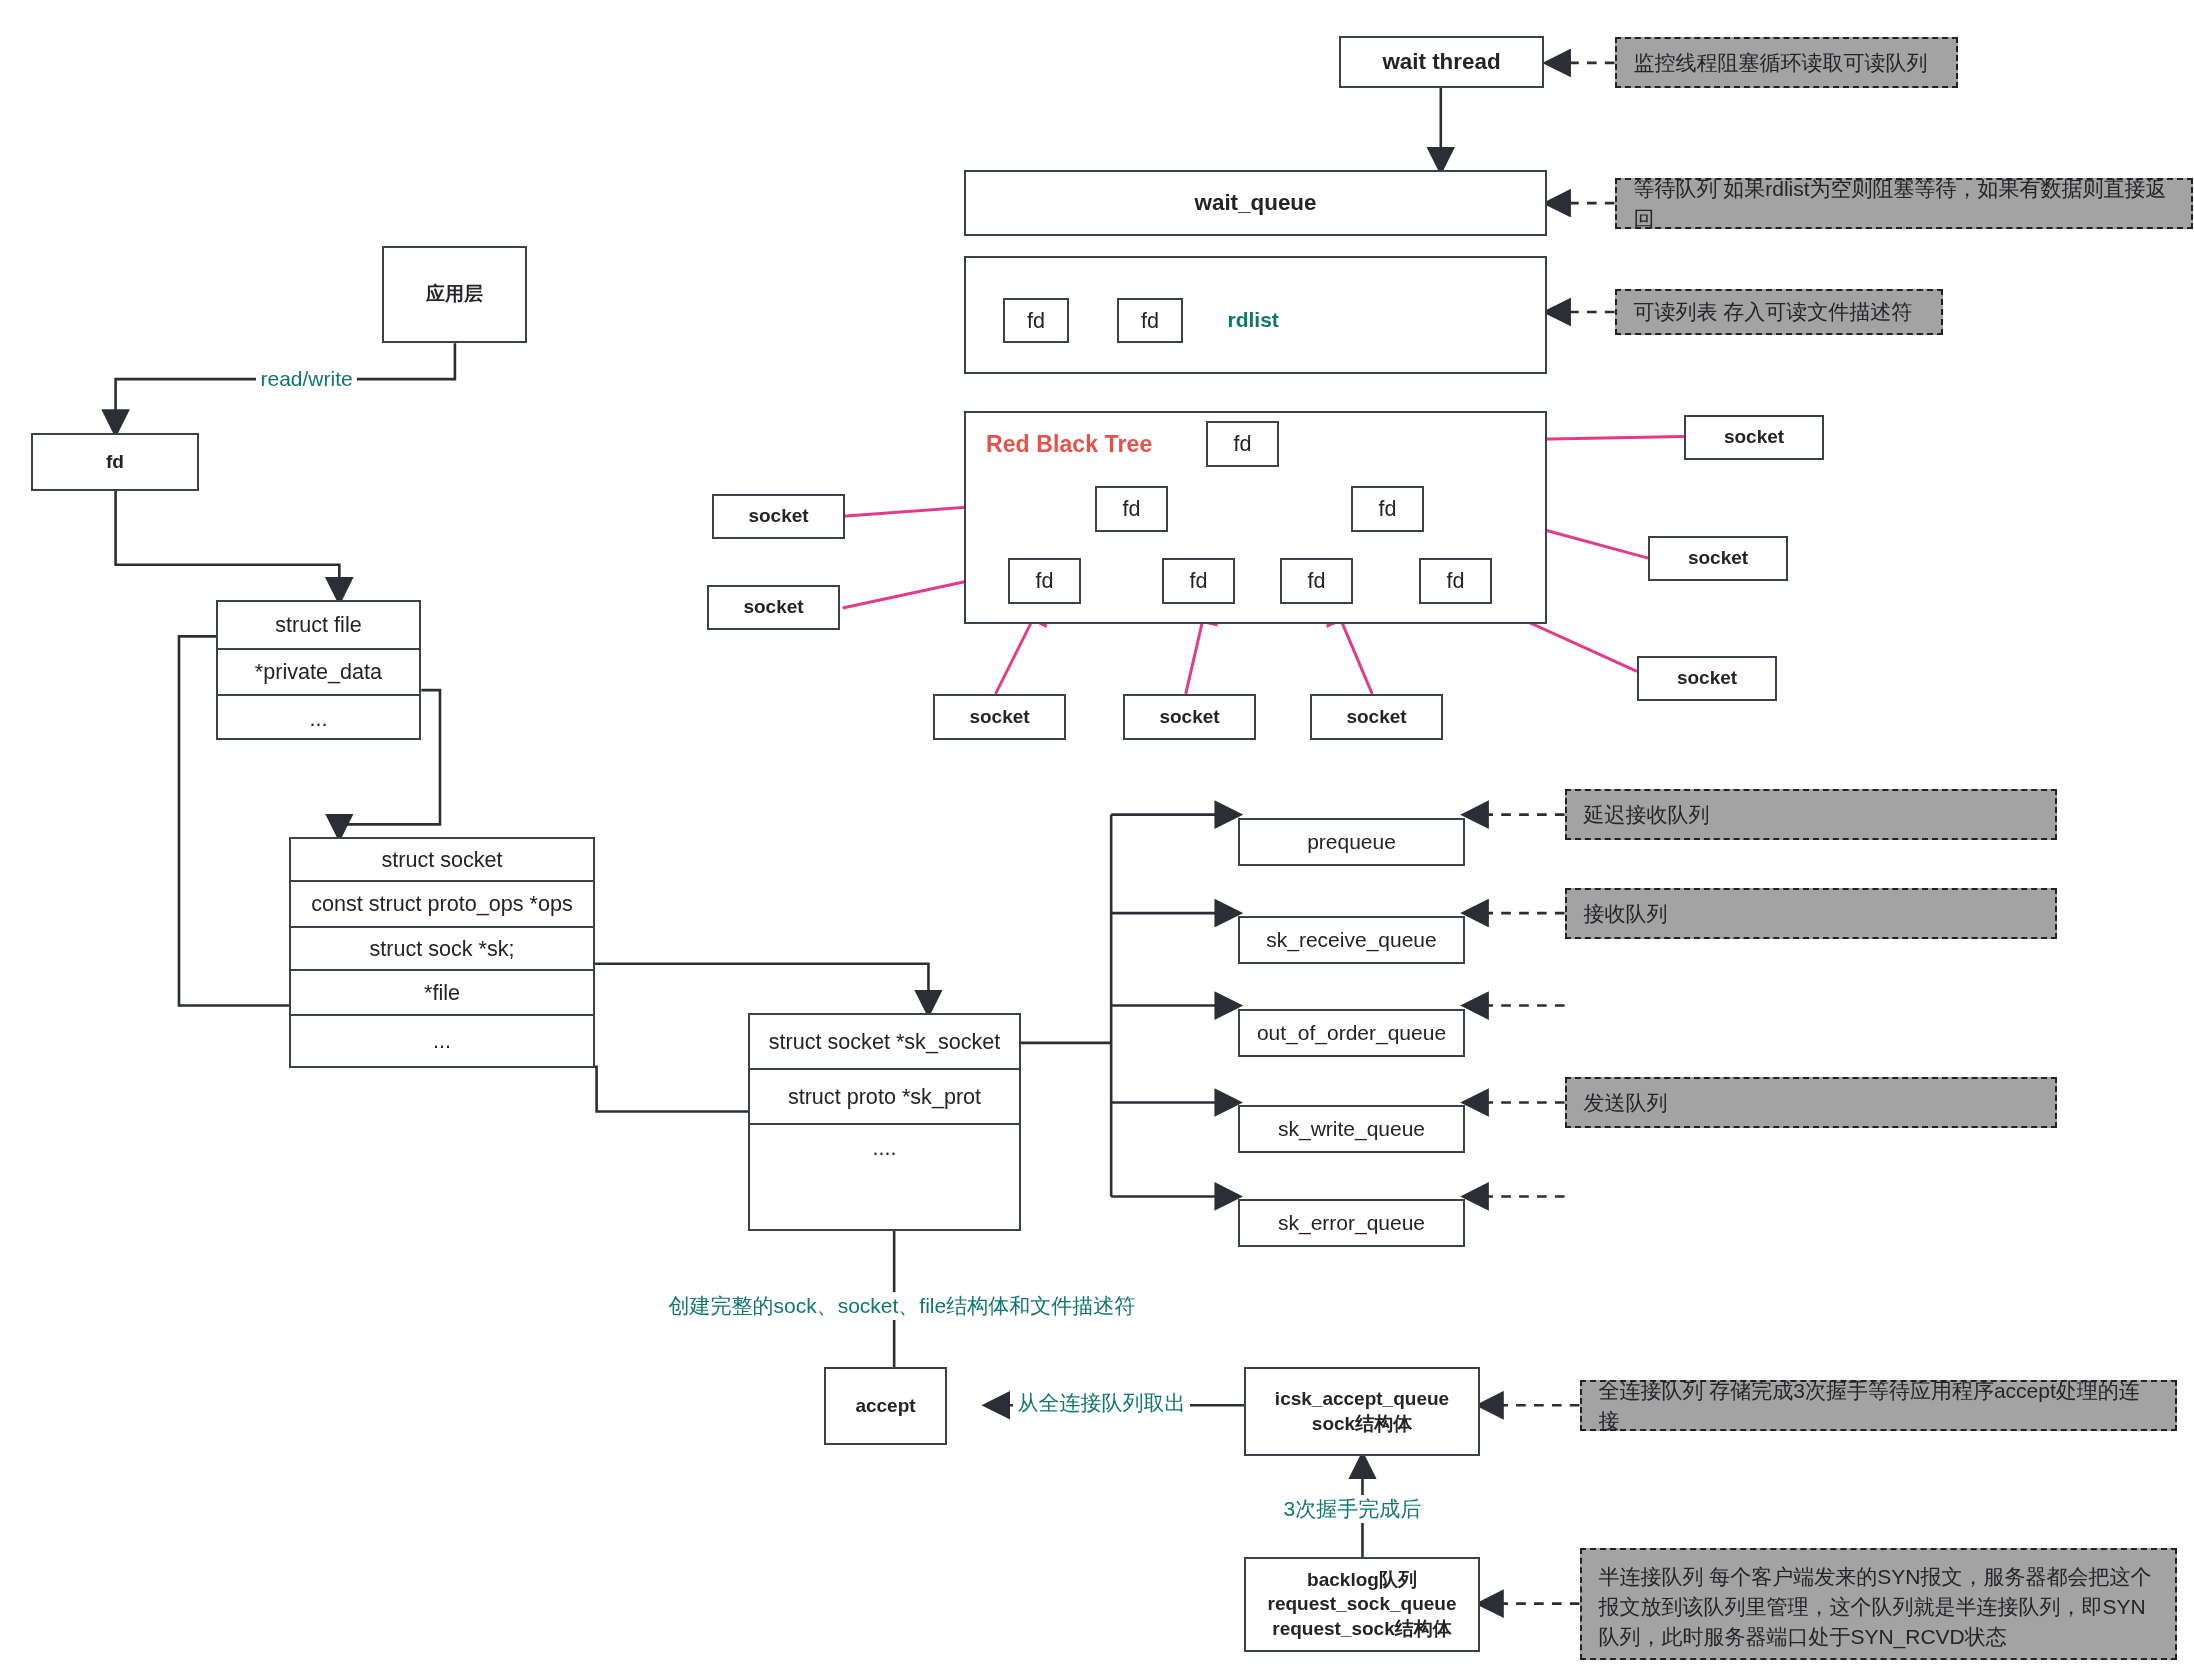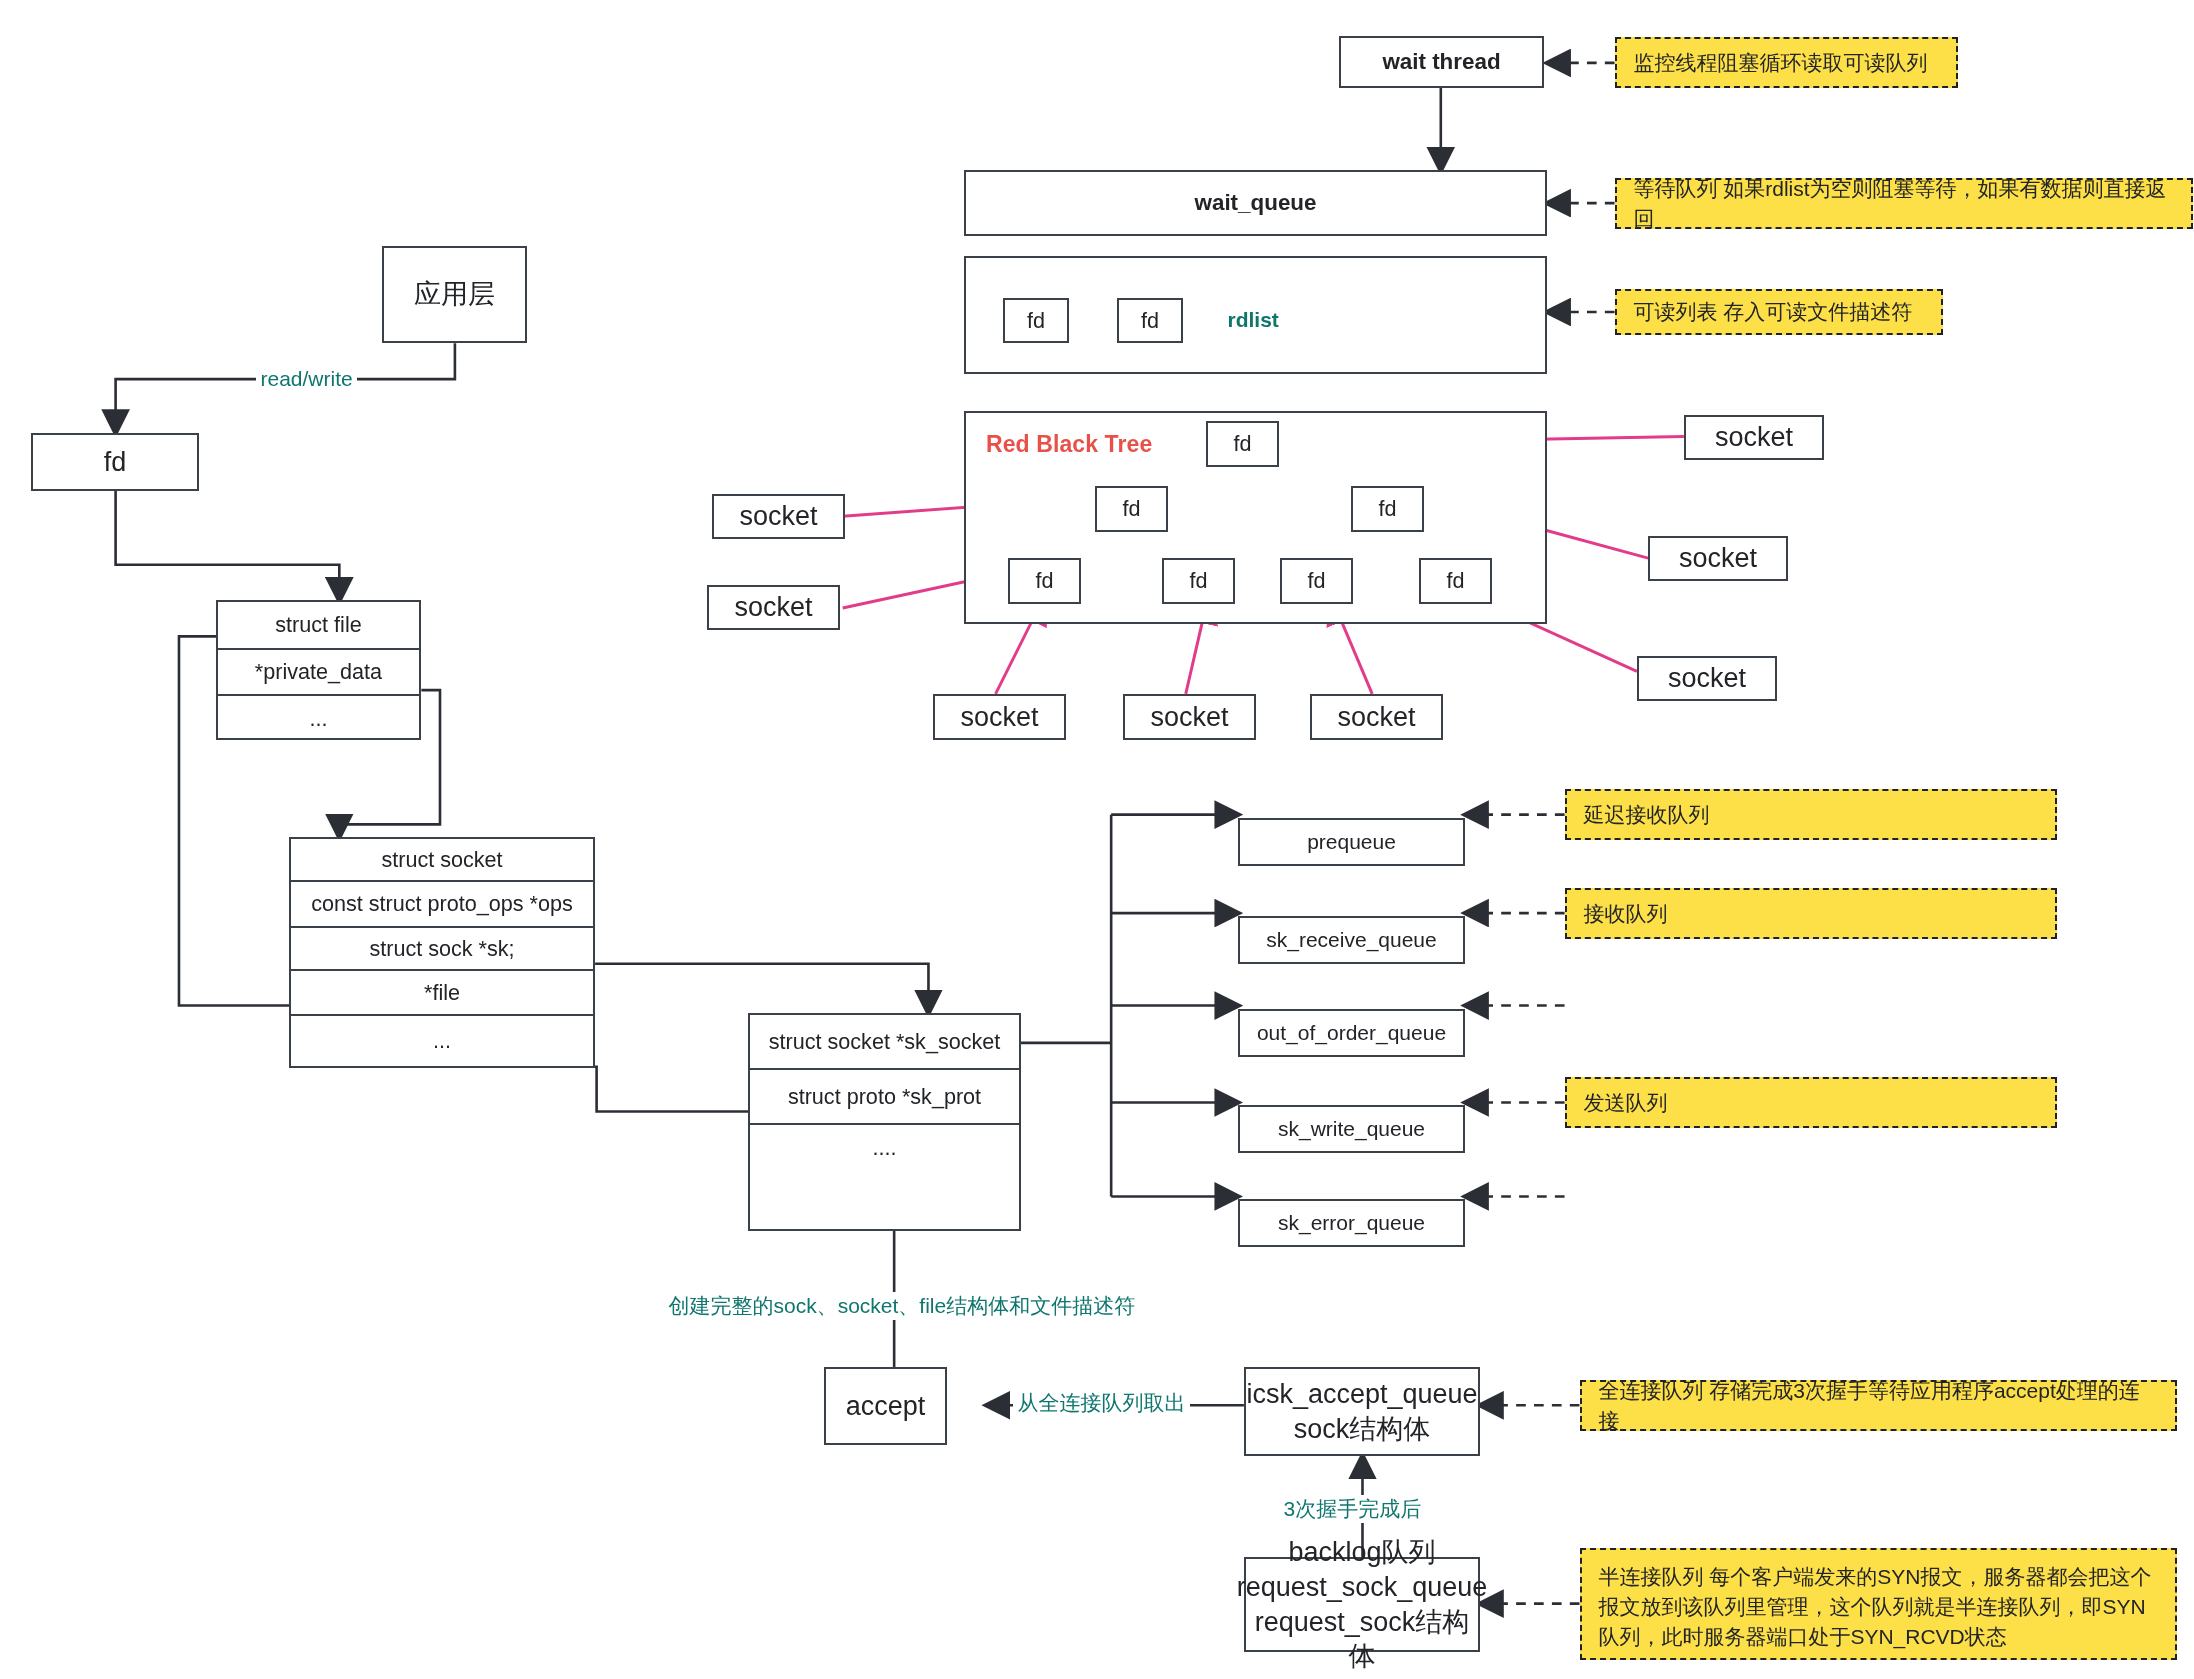--- a/index.html
+++ b/index.html
@@ -2,31 +2,31 @@
 <html style="font-size:12px"><head>
 <meta charset="utf-8">
 <style>
   html,body{margin:0;padding:0;background:#ffffff;}
   body{font-family:"Liberation Sans","DejaVu Sans",sans-serif;}
   #stage{position:relative;width:2194px;height:1680px;background:#fff;overflow:hidden;}
   svg#wires{position:absolute;left:0;top:0;width:2194px;height:1680px;}
   .node{position:absolute;box-sizing:border-box;background:#ffffff;border:2.2px solid #3b4149;
         display:flex;align-items:center;justify-content:center;text-align:center;
         color:#222428;line-height:1.28;}
-  .node.plain{font-size:27px;}
+  .node.plain{font-size:19px;font-weight:bold;}
   .node.bold{font-weight:bold;font-size:22.4px;}
   .node.small{font-size:21px;margin-top:27px;}
   .cell{position:absolute;box-sizing:border-box;background:#fff;border:2.2px solid #3b4149;
         display:flex;align-items:center;justify-content:center;font-size:21.6px;color:#222428;}
   .struct{position:absolute;box-sizing:border-box;border:2.2px solid #3b4149;background:#fff;}
   .struct .row{box-sizing:border-box;display:flex;align-items:center;justify-content:center;
         font-size:21.6px;color:#222428;border-bottom:2.2px solid #3b4149;}
   .struct .row:last-child{border-bottom:none;}
   .container{position:absolute;box-sizing:border-box;border:2.2px solid #3b4149;background:#fff;}
-  .note{position:absolute;box-sizing:border-box;background:#fde047;border:2.2px dashed #1f2327;
+  .note{position:absolute;box-sizing:border-box;background:#a3a3a3;border:2.2px dashed #1f2327;
         display:flex;align-items:center;padding:7.5px 16.4px;font-size:21px;color:#222428;
         line-height:1.42;}
   .lbl{position:absolute;font-size:21px;color:#0f766e;background:#fff;padding:0 4.5px;white-space:nowrap;}
   .rbt-title{position:absolute;font-size:23px;font-weight:bold;color:#e8504a;letter-spacing:0.1px;}
 </style>
 </head>
 <body>
 
 <div id="stage">
 

